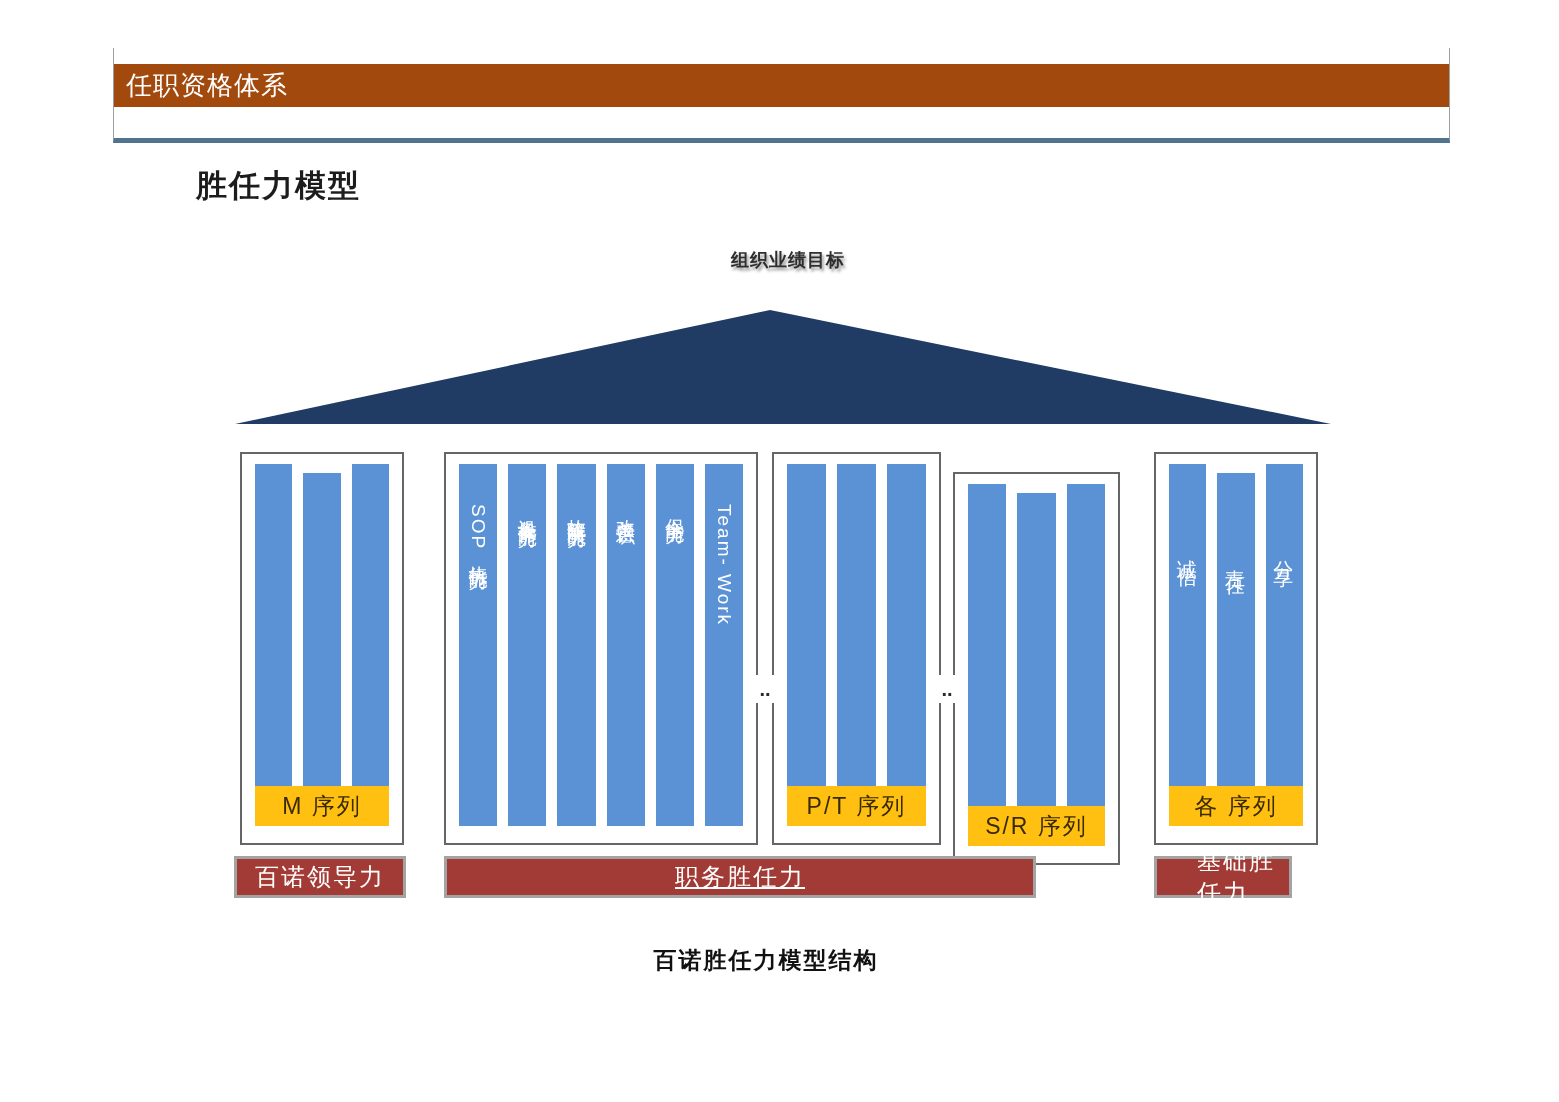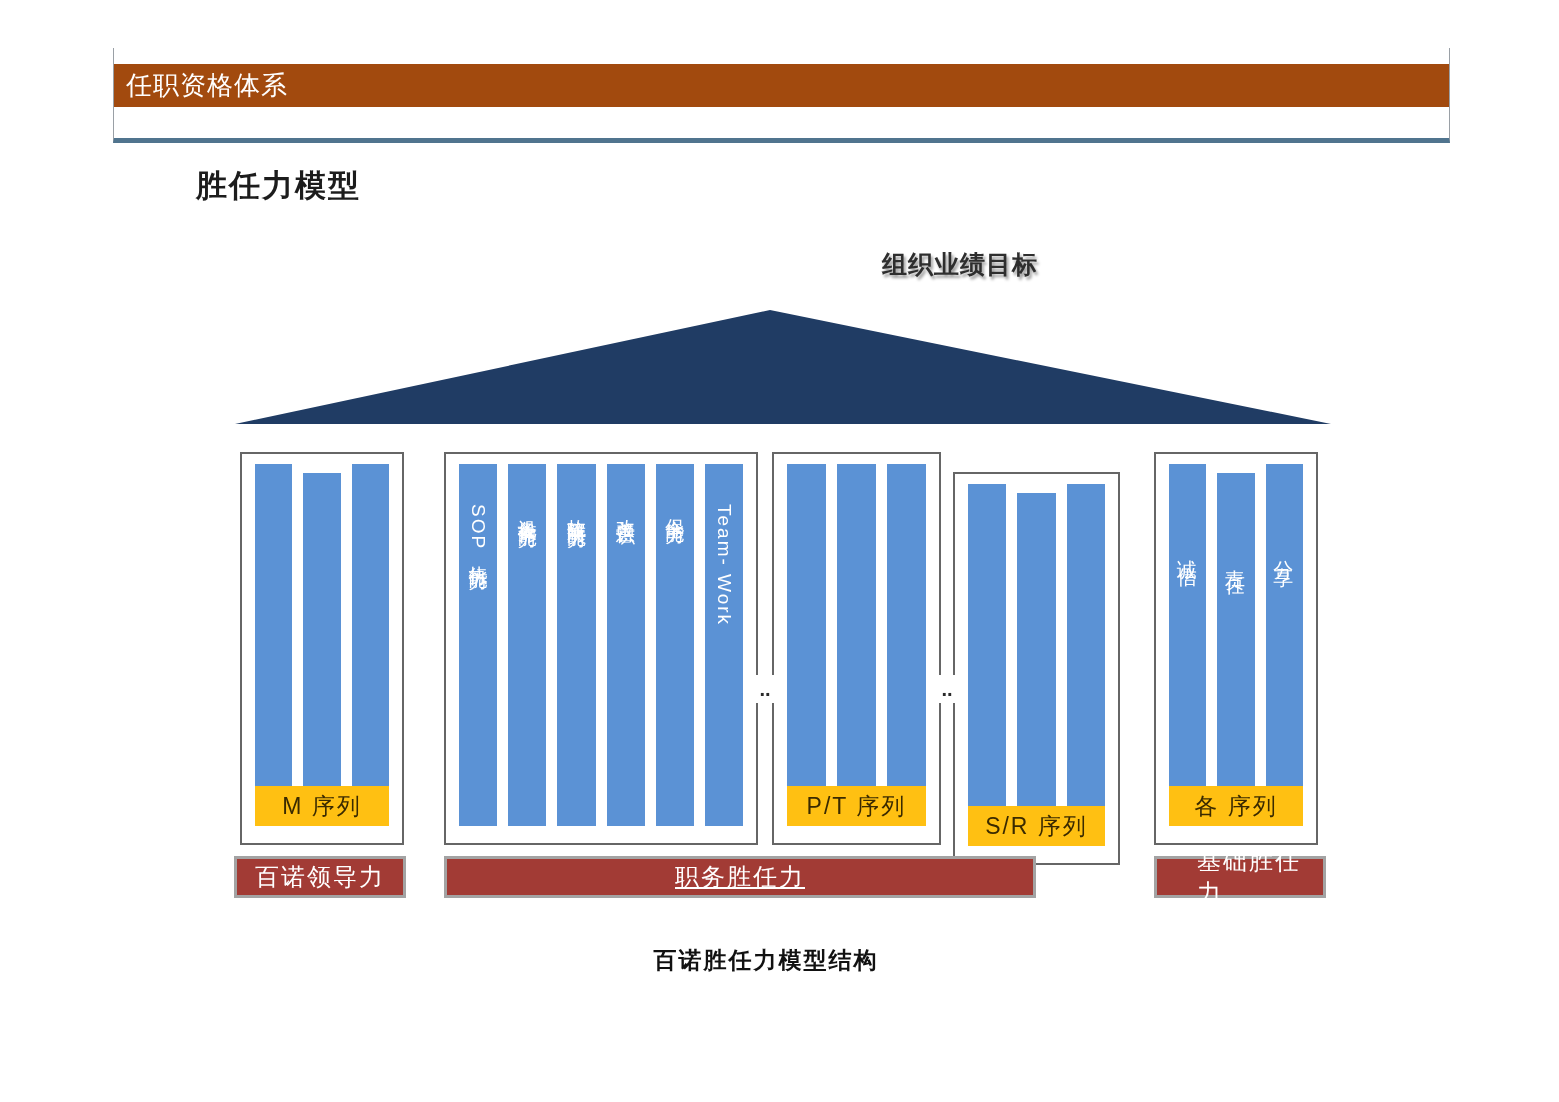--- a/index.html
+++ b/index.html
@@ -38,22 +38,22 @@
     line-height:20px;
   }
   
   .section-title{
     position:absolute; left:196px; top:165px;
     font-family:"Liberation Serif", serif;
     font-size:31px; font-weight:600; color:#1c1c1c; letter-spacing:2px;
   }
   
   .goal-label{
-    position:absolute; left:538px; top:248px; width:500px; text-align:right;
-    font-size:25px; font-weight:bold; color:#2e2e2e; letter-spacing:1px;
+    position:absolute; left:538px; top:248px; width:500px; text-align:center;
+    font-size:18px; font-weight:bold; color:#2e2e2e; letter-spacing:1px;
     text-shadow:2px 3px 3px rgba(0,0,0,0.40);
   }
   .roof{
     position:absolute; left:233px; top:306px; width:1100px; height:120px;
   }
   .pillar-box{
     position:absolute; top:452px; height:393px; background:#ffffff;
     border:2px solid var(--boxborder);
     display:flex; flex-direction:column; padding:10px 13px 17px 13px;
   }
@@ -86,21 +86,21 @@
   .ellipsis-1{ left:751px; }
   .ellipsis-2{ left:933px; }
   .competency-banner{
     position:absolute; top:856px; height:42px; background:var(--red);
     border:3px solid #a3a3a3;
     display:flex; align-items:center; justify-content:center;
     color:#ffffff; font-size:24px; letter-spacing:2px;
   }
   .footer-0{ left:234px;  width:172px; }
   .footer-1{ left:444px;  width:592px;text-decoration:underline; }
-  .footer-2{ left:1154px; width:172px;padding-left:40px; }
+  .footer-2{ left:1154px; width:138px;padding-left:40px; }
   .diagram-caption{
     position:absolute; left:416px; top:945px; width:700px; text-align:center;
     font-size:23px; font-weight:700; color:#111111; letter-spacing:2px;
   }
 </style>
 </head>
 <body>
 
 <div id="page">
 

